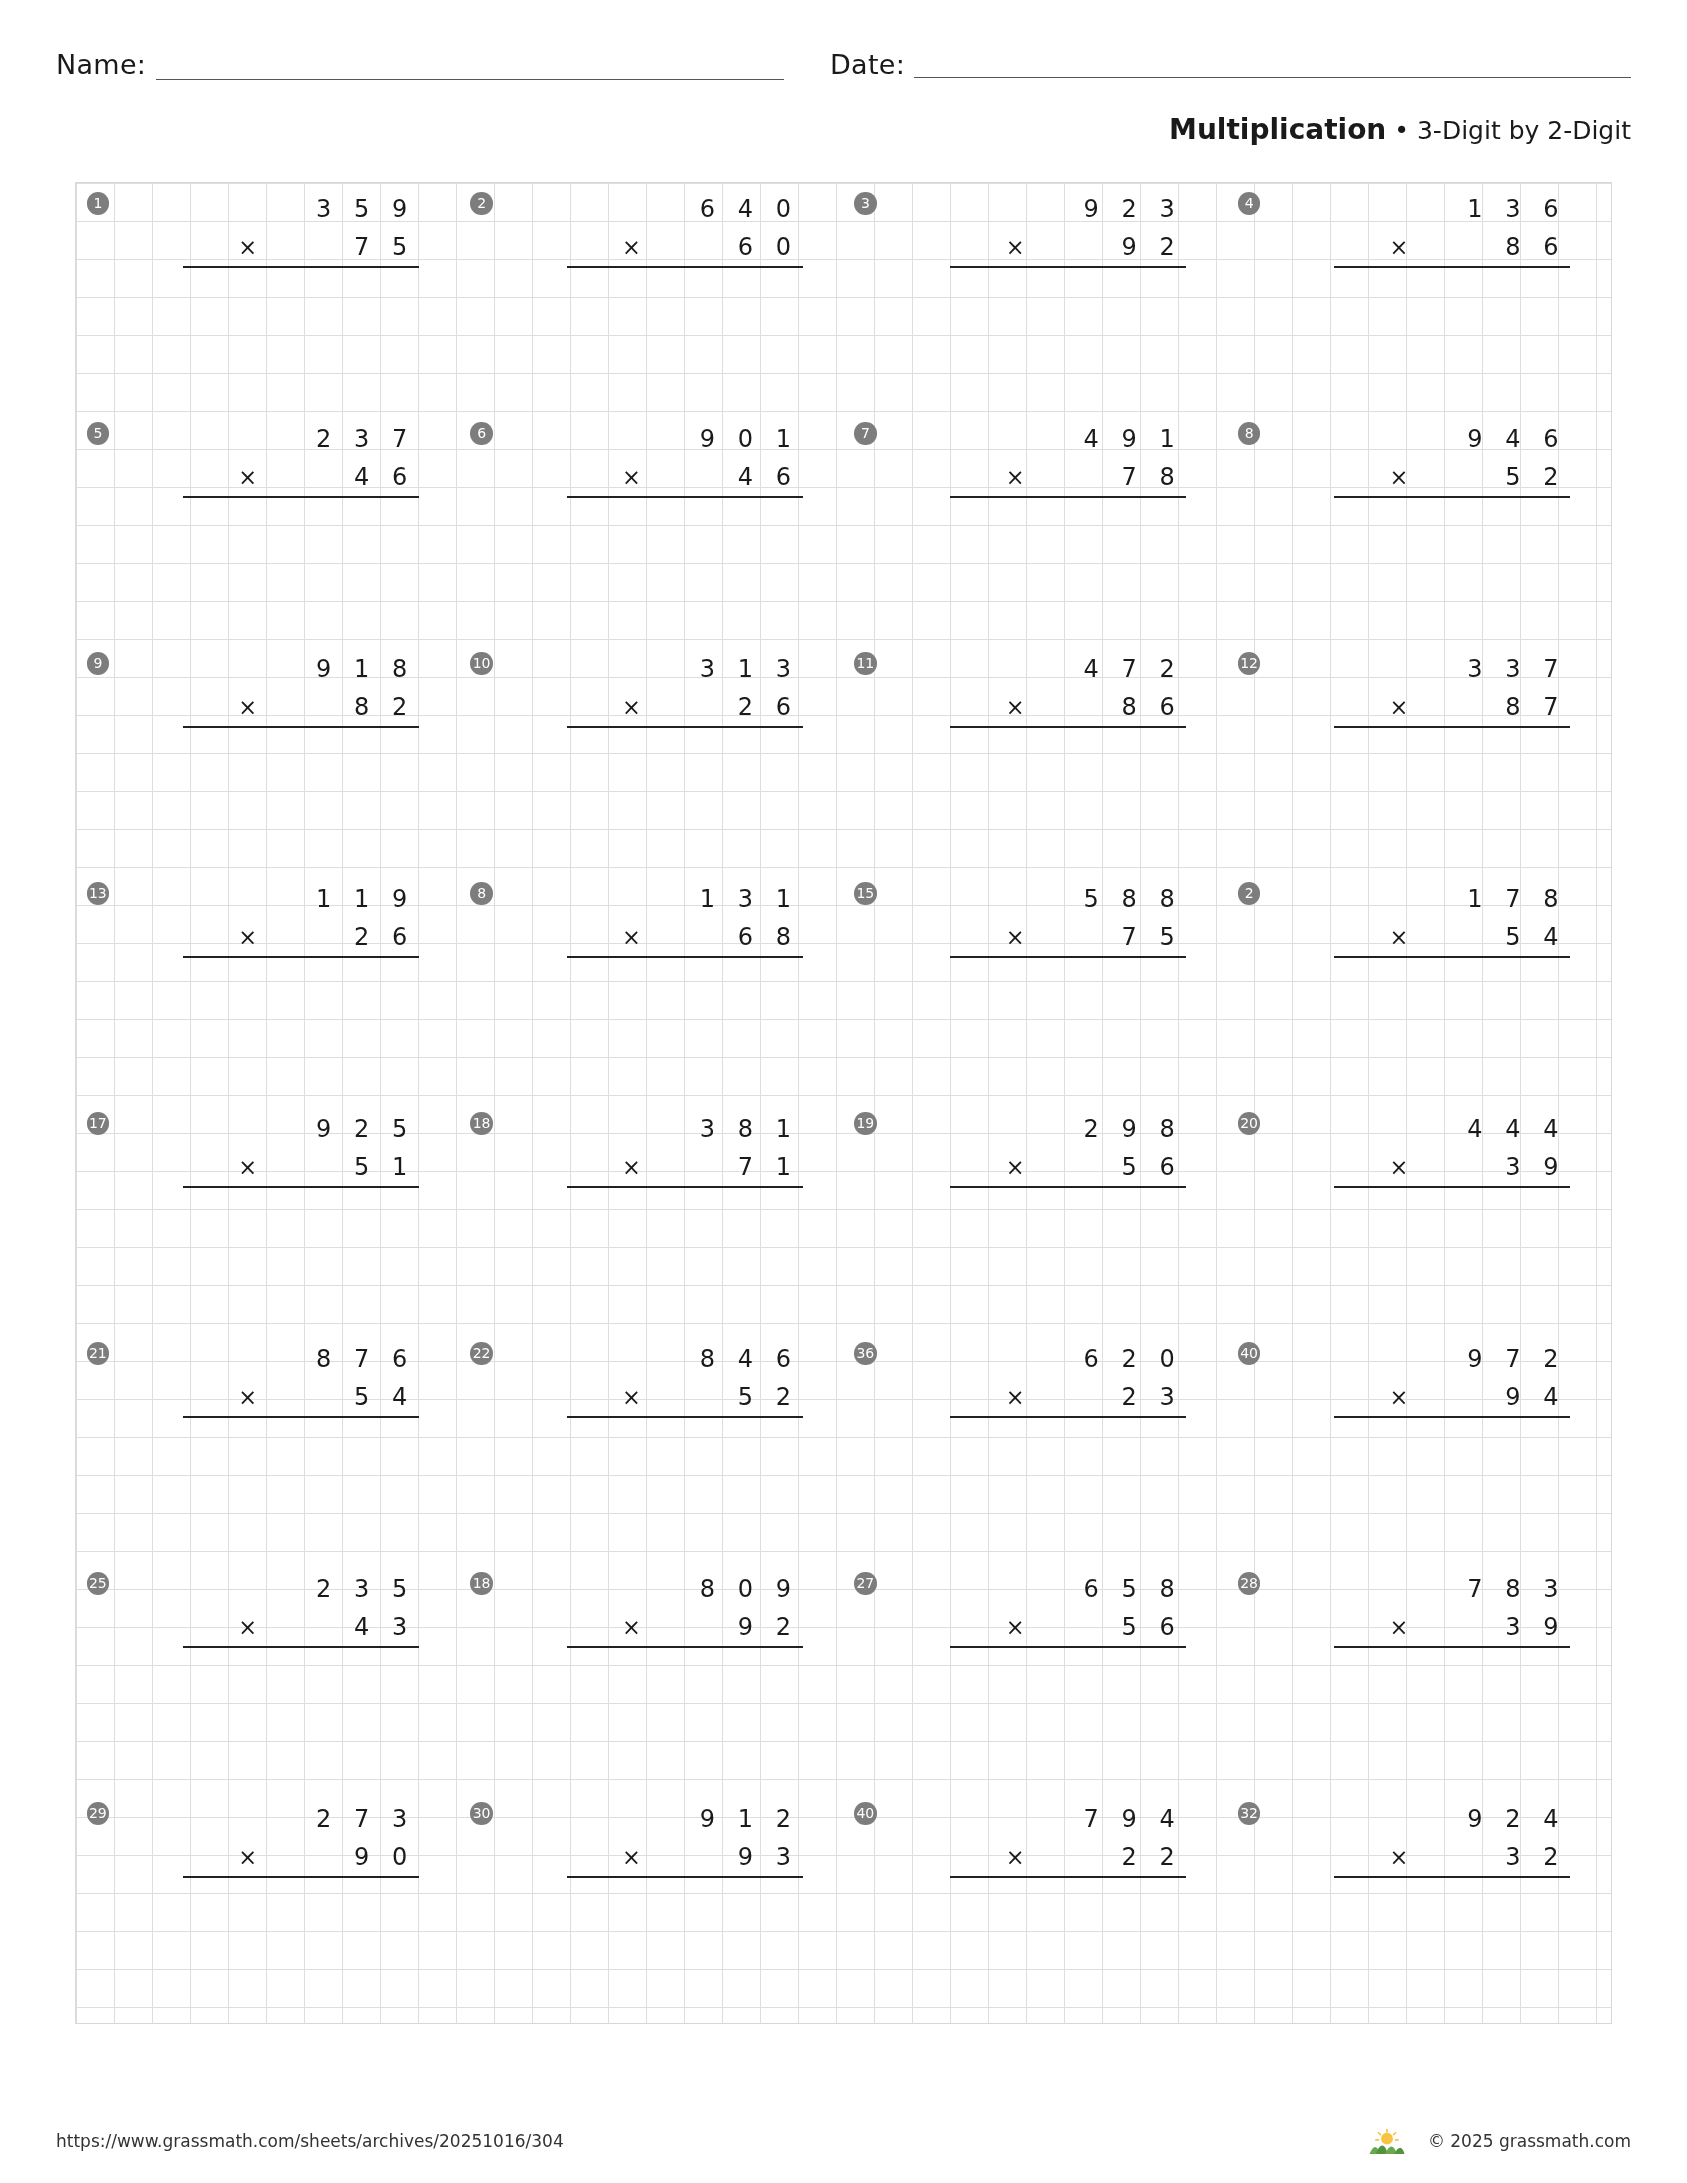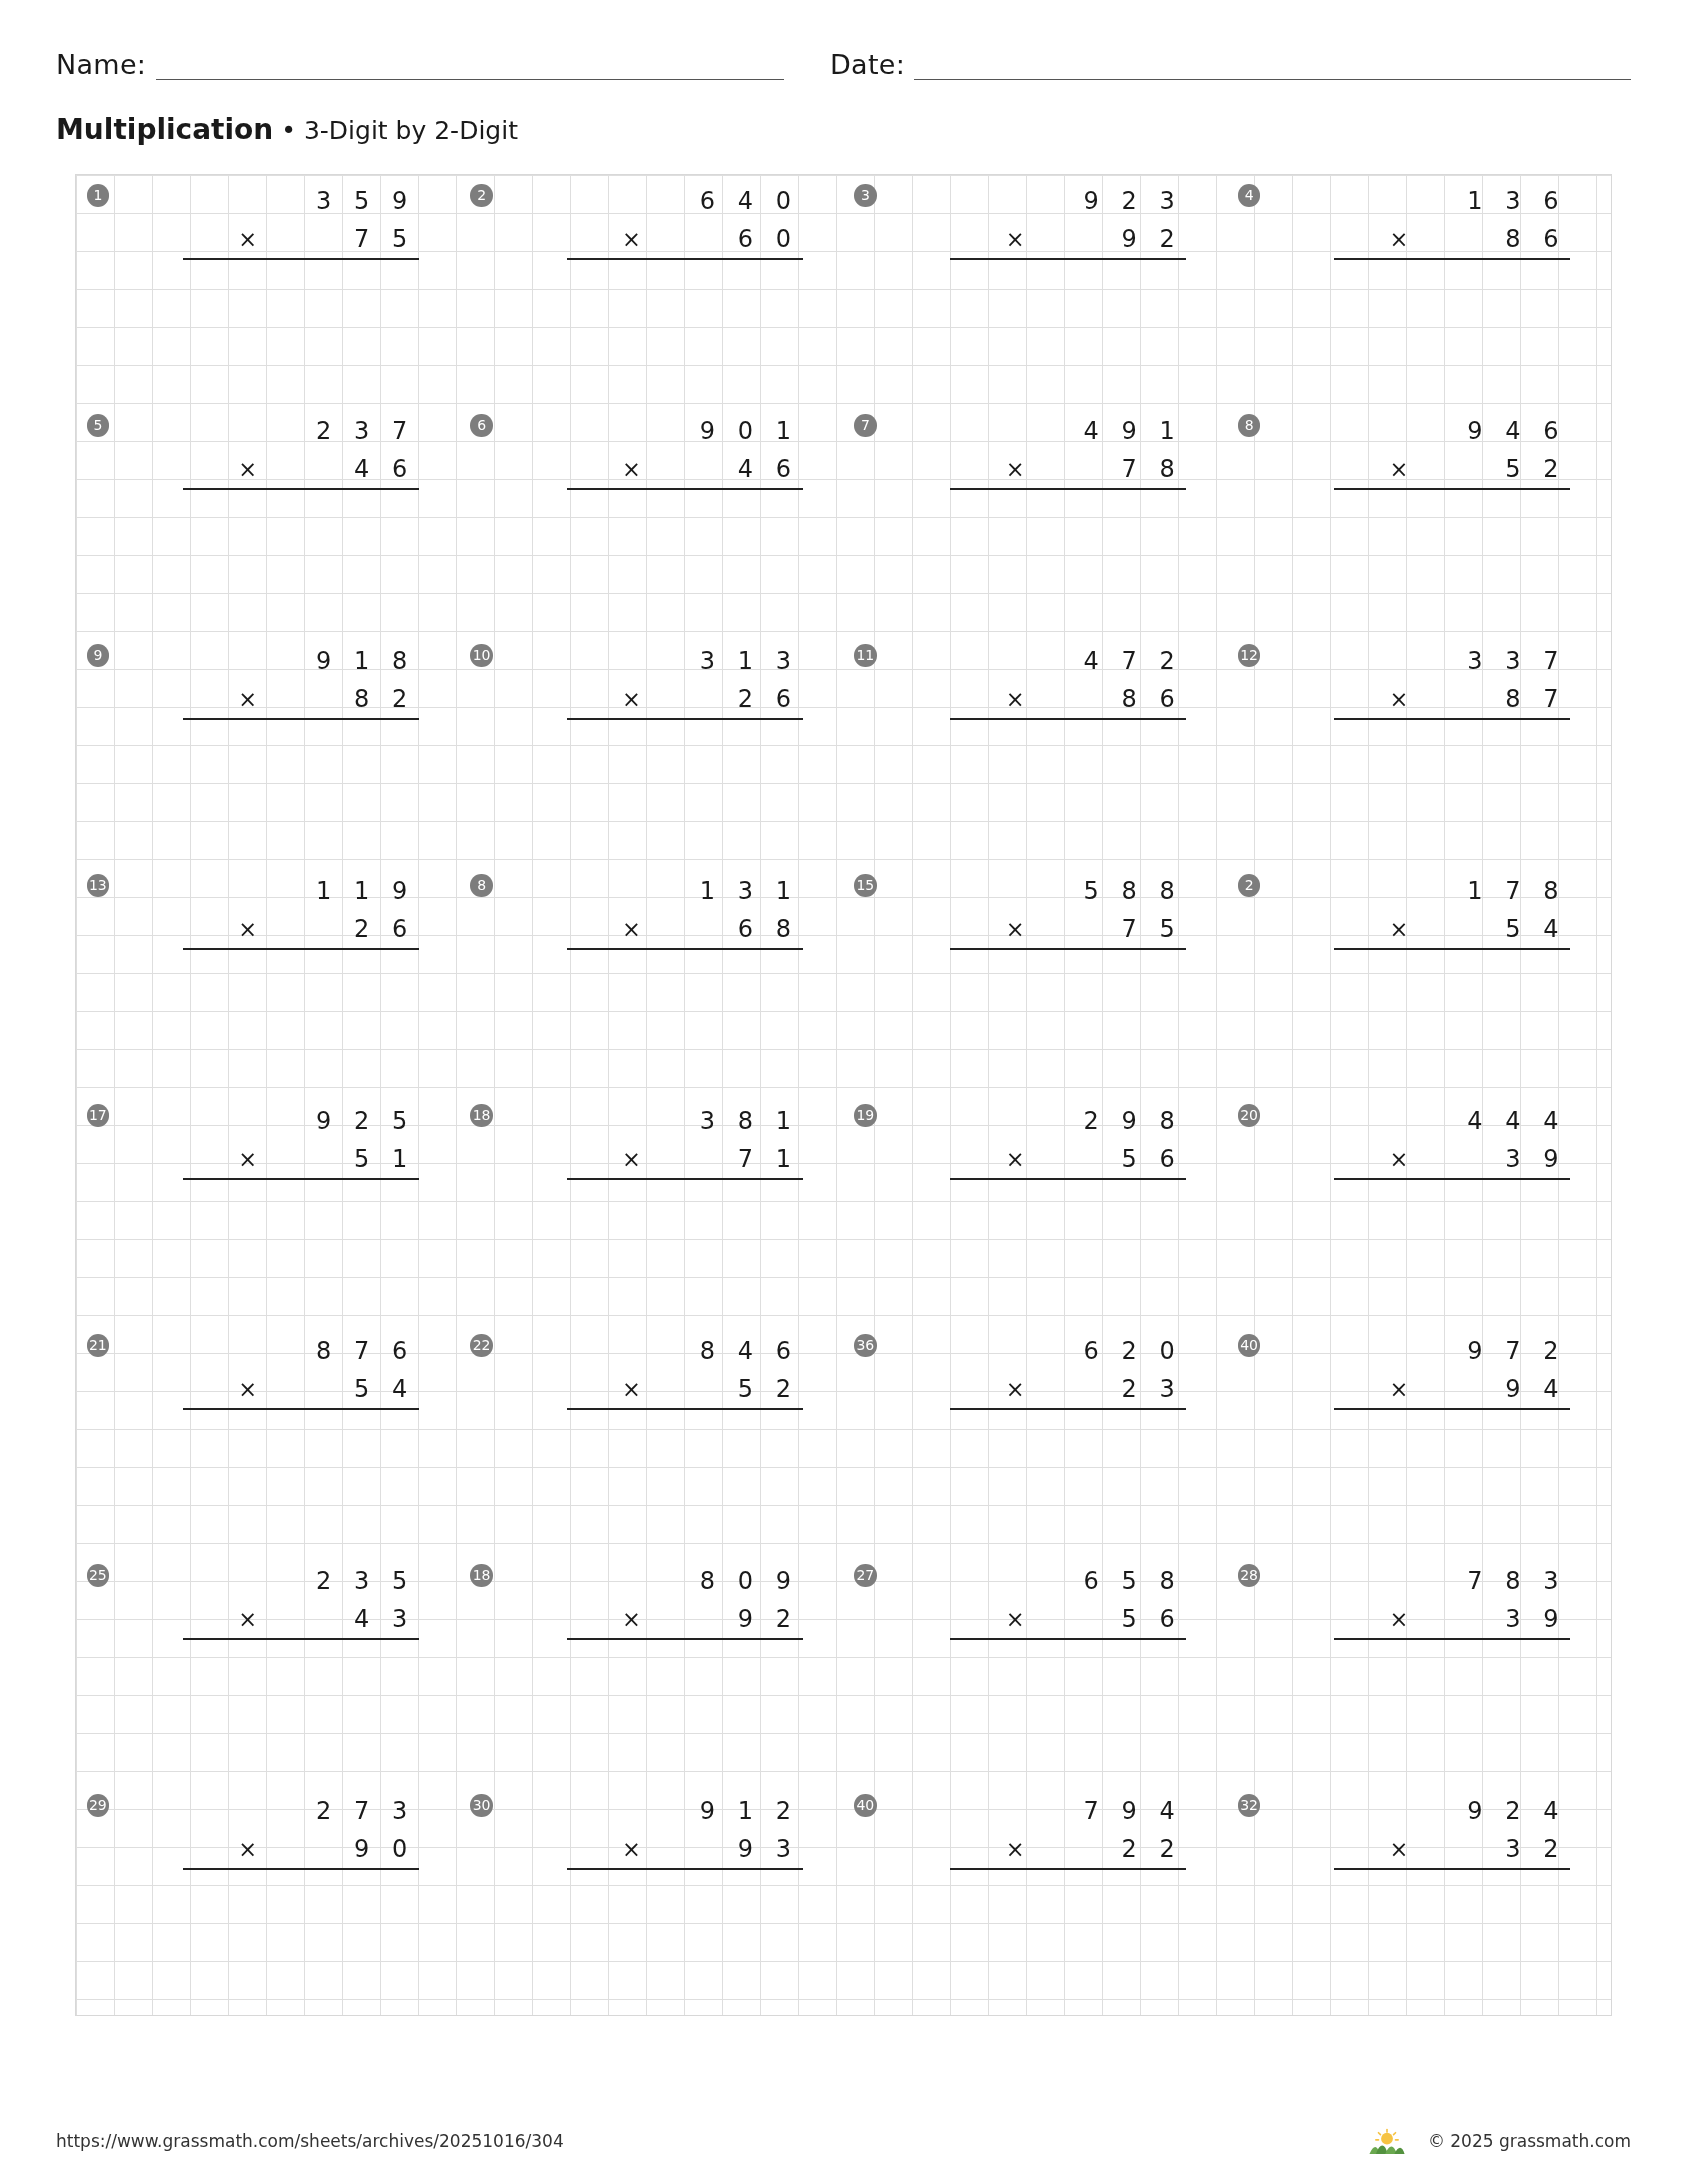--- a/index.html
+++ b/index.html
@@ -38,27 +38,27 @@
     color: #1a1a1a;
   }
   .hdr-line {
     flex: 1 1 auto;
     border-bottom: 1.3px solid #555;
     height: 28px;
   }
   .hdr-gap { width: 46px; flex: 0 0 46px; }
   .hdr-name { flex: 0 0 728px; display: flex; align-items: flex-end; }
   .hdr-name .hdr-line { flex: 1 1 auto; }
-  .hdr-date { flex: 1 1 auto; display: flex; align-items: flex-end; margin-top: 20px; }
+  .hdr-date { flex: 1 1 auto; display: flex; align-items: flex-start; margin-top: 20px; }
 
   
   .title-wrap {
-    text-align: left;
+    text-align: right;
     margin-top: 33px;
-    margin-bottom: 28px;
+    margin-bottom: 36px;
   }
   .title-main {
     font-size: 28px;
     font-weight: bold;
   }
   .title-sub {
     font-size: 25px;
     font-weight: normal;
   }
 

